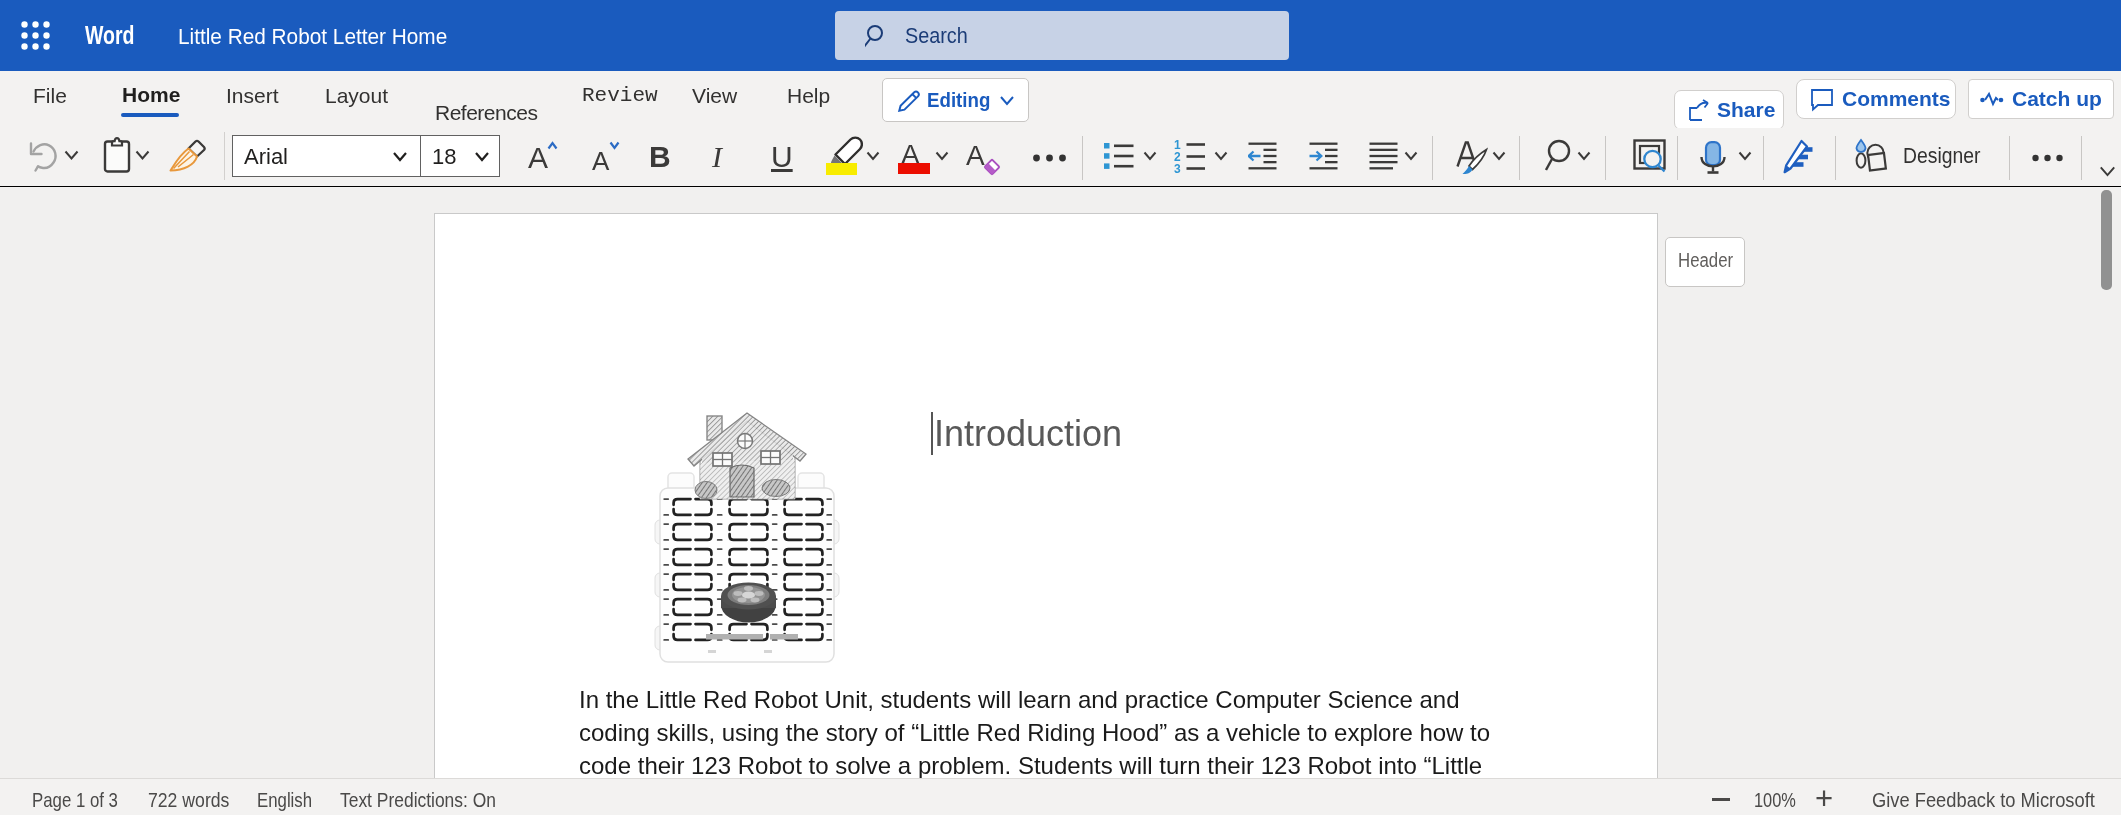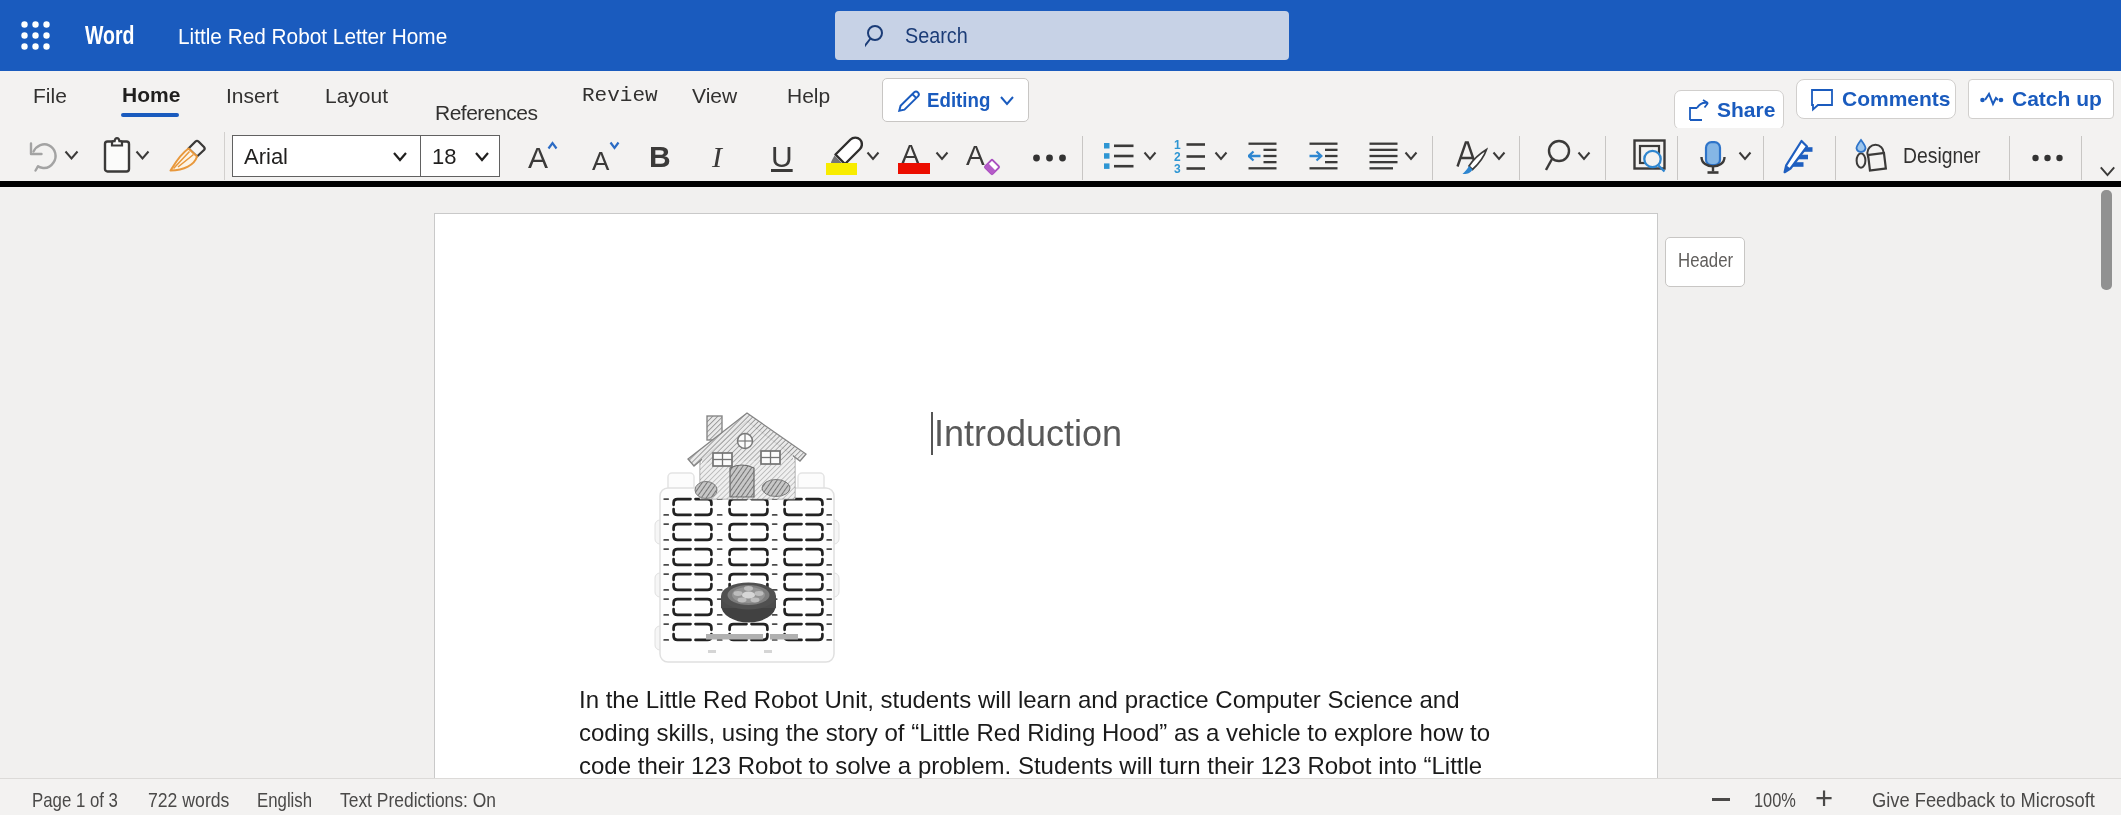--- a/index.html
+++ b/index.html
@@ -73,21 +73,21 @@
   <div class="abs" style="left:1968px;top:8px;width:146px;height:40px;background:#fff;border:1px solid #d1cfcd;border-radius:4px;">
     <svg class="abs" style="left:11px;top:9px;" width="26" height="22" viewBox="0 0 26 22">
       <circle cx="2.5" cy="11" r="2.3" fill="#1a5bbe"></circle>
       <path d="M5 11 L9 5 L13 15 L16 9 L18 11" fill="none" stroke="#1a5bbe" stroke-width="2"></path>
       <circle cx="21" cy="11" r="2.3" fill="#1a5bbe"></circle>
     </svg>
     <div class="abs" style="left:43px;top:7px;font-size:21px;font-weight:600;color:#1a5bbe;">Catch up</div>
   </div>
 </div>
 
-<div class="abs" id="ribbon" style="left:0;top:128px;width:2121px;height:59px;background:#f3f2f1;border-bottom:6px solid #000000;">
+<div class="abs" id="ribbon" style="left:0;top:128px;width:2121px;height:59px;background:#f3f2f1;border-bottom:1px solid #000000;">
 
   <svg class="abs" style="left:27px;top:11px;" width="32" height="34" viewBox="0 0 32 34">
     <path d="M4 4.5 V15 H14.5" fill="none" stroke="#a3a3a3" stroke-width="2.4" stroke-linecap="round" stroke-linejoin="round"></path>
     <path d="M6.5 12.5 C9.5 6.5 16.5 3.6 22 6.4 C28.5 9.7 30.5 17.6 26.5 23.5 C24 27.3 19.5 29.6 15 28.8 C13.5 28.6 12.2 28.1 11 27.4" fill="none" stroke="#a3a3a3" stroke-width="2.4" stroke-linecap="round"></path>
     <path d="M11 27.4 L8.5 31.5" fill="none" stroke="#a3a3a3" stroke-width="2.4" stroke-linecap="round"></path>
   </svg>
   <svg class="abs" style="left:64px;top:22px;" width="15" height="11" viewBox="0 0 15 11">
       <path d="M1.5 1.5 L7.5 8.5 L13.5 1.5" fill="none" stroke="#3b3a39" stroke-width="2"></path>
     </svg>
 

